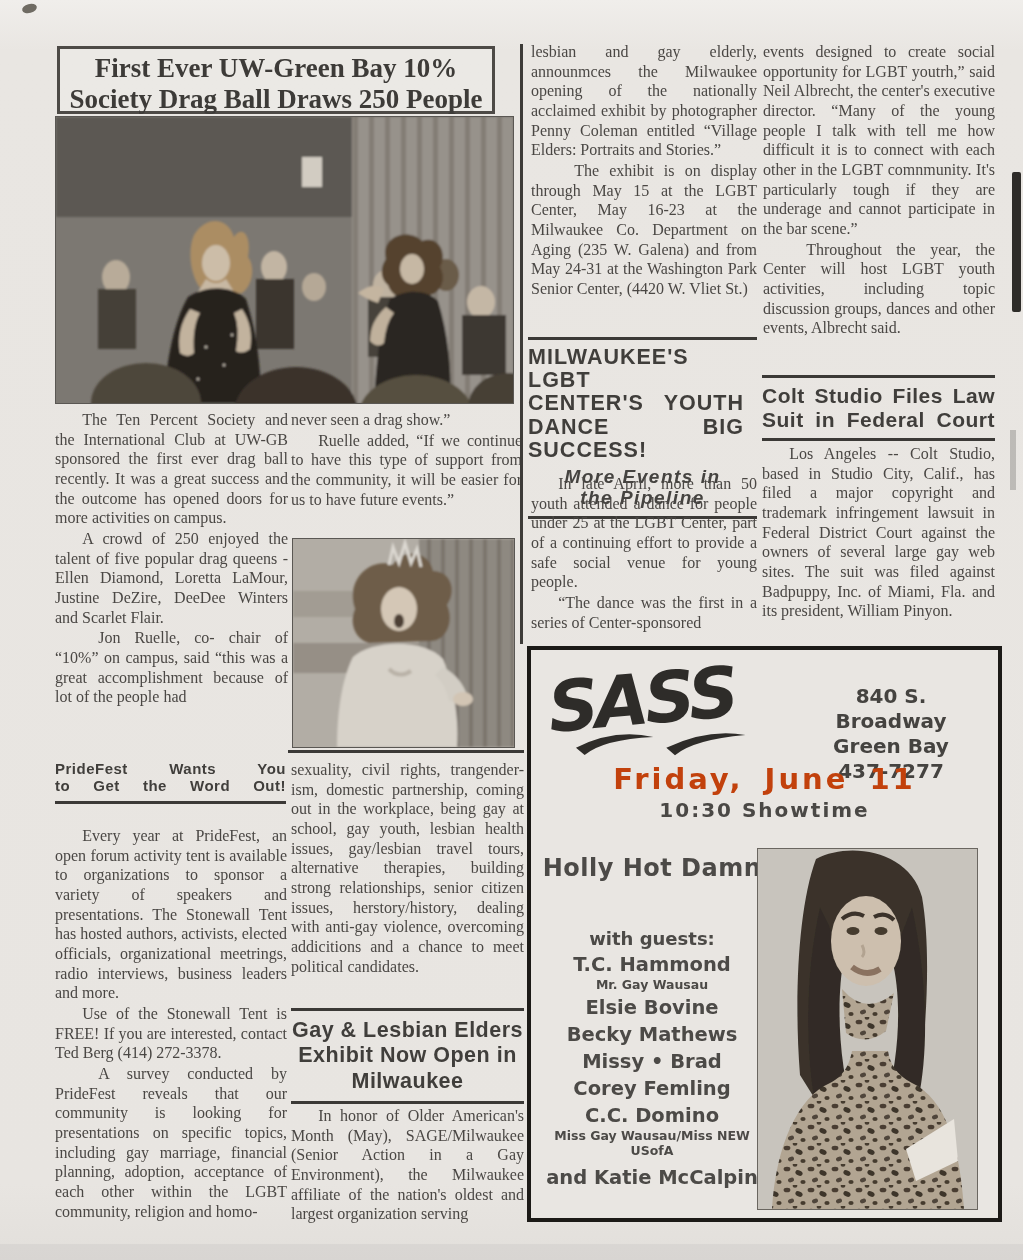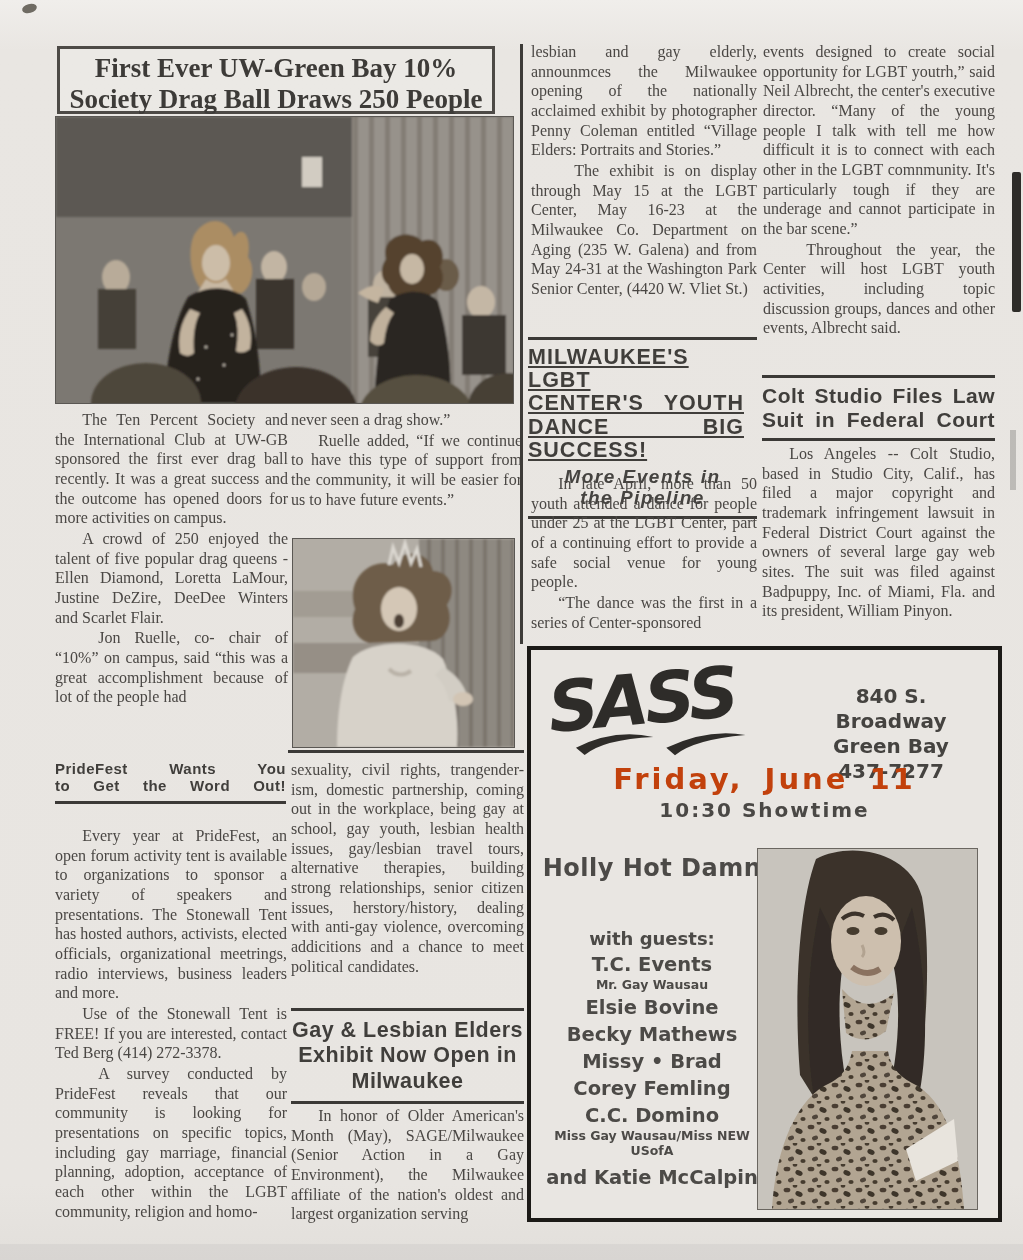--- a/index.html
+++ b/index.html
@@ -154,21 +154,21 @@
 
   <div class="abs vrule" style="left:520px;top:44px;height:600px;"></div>
 
   <div class="abs bodytext" style="left:531px;top:42px;width:226px;">
     <p>lesbian and gay elderly, announmces the Milwaukee opening of the nationally acclaimed exhibit by photographer Penny Coleman entitled “Village Elders: Portraits and Stories.”</p>
     <p class="ind2">The exhibit is on display through May 15 at the LGBT Center, May 16-23 at the Milwaukee Co. Department on Aging (235 W. Galena) and from May 24-31 at the Washington Park Senior Center, (4420 W. Vliet St.)</p>
   </div>
 
   <div class="abs" style="left:528px;top:337px;width:229px;">
     <div class="rule"></div>
-    <div class="sans jhead youth-head" style="margin:6px 13px 4px 0;text-decoration:underline;">MILWAUKEE'S LGBT
+    <div class="sans jhead youth-head" style="margin:6px 13px 4px 0;">MILWAUKEE'S LGBT
 CENTER'S YOUTH
 DANCE BIG SUCCESS!</div>
     <div class="sans subhead" style="margin:4px 0 7px 0;">More Events in
 the Pipeline</div>
     <div class="rule"></div>
   </div>
 
   <div class="abs bodytext" style="left:531px;top:474px;width:226px;">
     <p class="ind">In late April, more than 50 youth attended a dance for people under 25 at the LGBT Center, part of a continuing effort to provide a safe social venue for young people.</p>
     <p class="ind">“The dance was the first in a series of Center-sponsored</p>
@@ -233,21 +233,21 @@
     <div class="abs ad-address" style="left:270px;top:34px;width:180px;white-space:pre-line;">840 S. Broadway
 Green Bay
 437-7277</div>
 
     <div class="abs ad-friday" style="left:0;top:112px;width:467px;">Friday, June 11</div>
     <div class="abs ad-showtime" style="left:0;top:148px;width:467px;">10:30 Showtime</div>
 
     <div class="abs guests" style="left:2px;top:204px;width:238px;">
       <div class="g-holly">Holly Hot Damn</div>
       <div class="g-with" style="margin-top:46px;">with guests:</div>
-      <div class="g-name">T.C. Events</div>
+      <div class="g-name">T.C. Hammond</div>
       <div class="g-sub">Mr. Gay Wausau</div>
       <div class="g-name">Elsie Bovine</div>
       <div class="g-name">Becky Mathews</div>
       <div class="g-name">Missy • Brad</div>
       <div class="g-name">Corey Femling</div>
       <div class="g-name">C.C. Domino</div>
       <div class="g-sub">Miss Gay Wausau/Miss NEW USofA</div>
       <div class="g-name" style="margin-top:8px;">and Katie McCalpin</div>
     </div>
 

